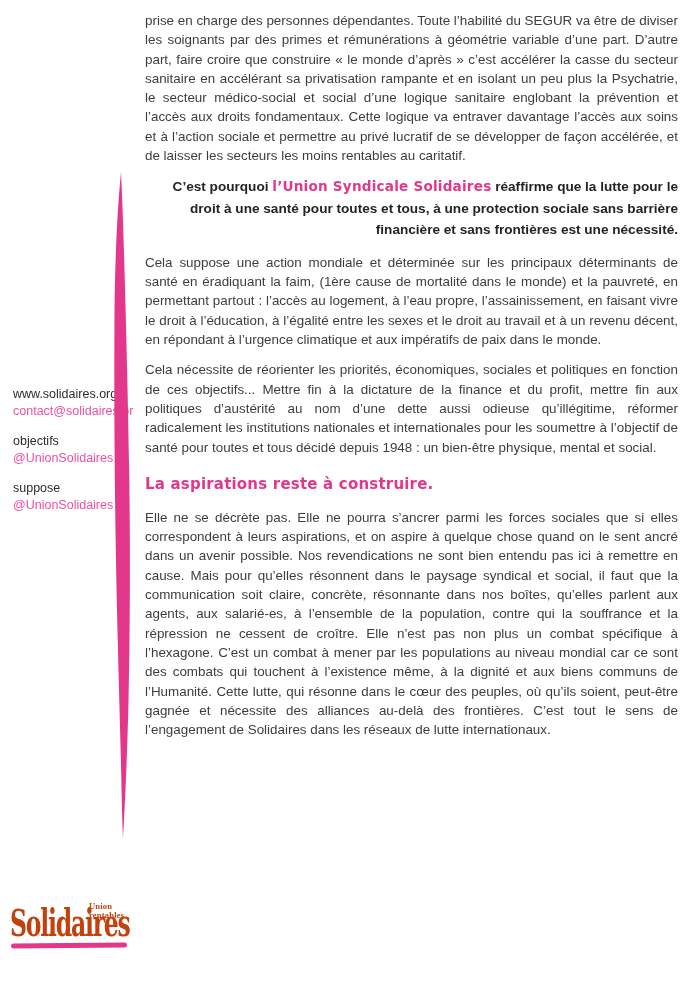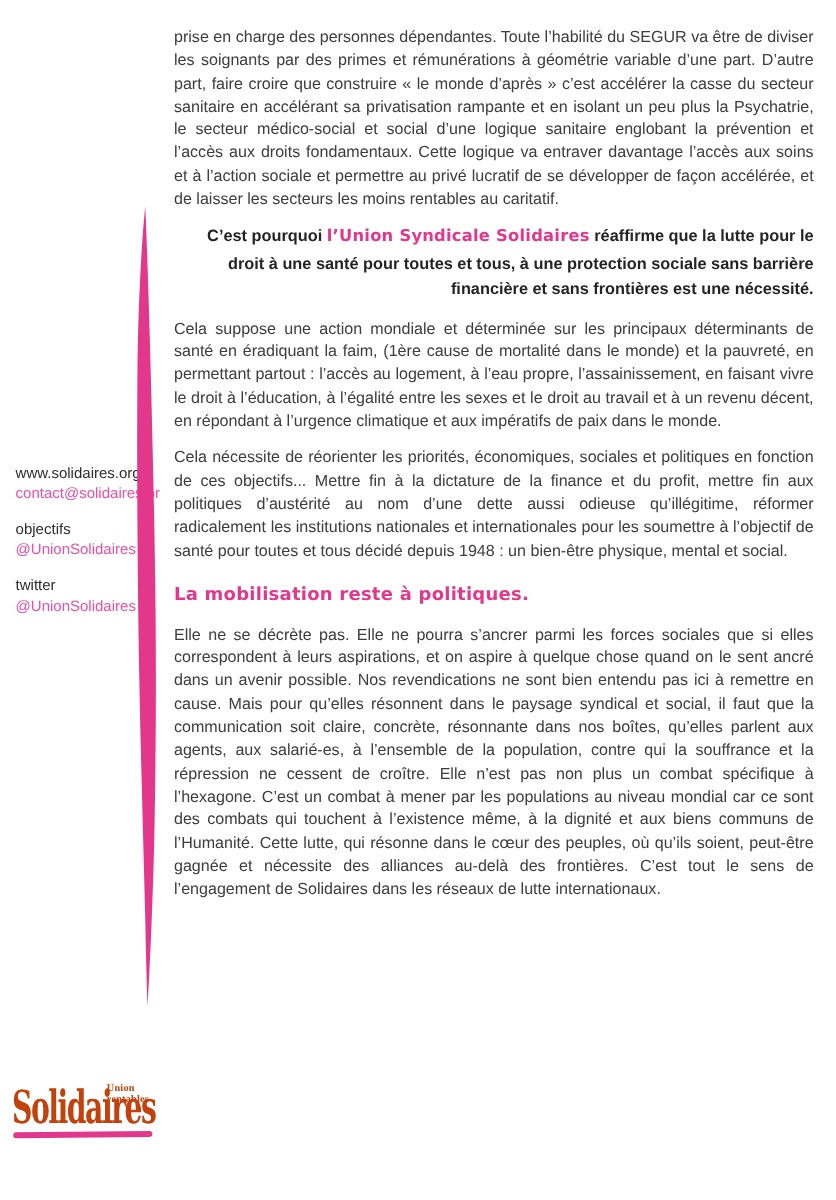--- a/index.html
+++ b/index.html
@@ -3,21 +3,21 @@
 <meta charset="utf-8">
 <style>
   html,body{margin:0;padding:0;background:#888;}
   .page{
     position:relative;width:697px;height:1000px;margin:0 auto;
     background:#ffffff;overflow:hidden;
     font-family:"Liberation Sans",sans-serif;
   }
   
   .content{
-    position:absolute;left:145px;top:21px;width:533px;
+    position:absolute;left:145px;top:11px;width:533px;
     color:var(--text,#3d3d3d);
     font-size:13.4px;line-height:19.3px;text-align:justify;
   }
   .content p{margin:0 0 11px 0;}
   .emph{
     text-align:right;font-weight:bold;color:#242424;
     font-size:13.6px;line-height:21.5px;margin:2px 0 12px 0 !important;
   }
   .brand{
     color:var(--accent,#e2378b);font-weight:bold;letter-spacing:.2px;
@@ -65,21 +65,21 @@
   <aside class="contact">
     <div class="group">
       <div>www.solidaires.org</div>
       <div class="pink">contact@solidaires.or</div>
     </div>
     <div class="group">
       <div>objectifs</div>
       <div class="pink">@UnionSolidaires</div>
     </div>
     <div class="group">
-      <div>twitter</div>
+      <div>suppose</div>
       <div class="pink">@UnionSolidaires</div>
     </div>
   </aside>
 
   <svg class="brush" width="36" height="684" viewBox="0 0 36 684" aria-hidden="true">
     <path fill="#e2378b" d="
       M17,10
       C14,40 11,92 10.5,150
       C10,230 10.5,300 11.5,370
       C12.5,442 15,522 17,602
@@ -88,21 +88,21 @@
       C26,470 26.5,380 25,300
       C23.8,220 21,120 19,60
       C18.4,40 17.5,20 17,10 Z"></path>
   </svg>
 
   <main class="content">
     <p>prise en charge des personnes dépendantes. Toute l’habilité du SEGUR va être de diviser les soignants par des primes et rémunérations à géométrie variable d’une part. D’autre part, faire croire que construire « le monde d’après » c’est accélérer la casse du secteur sanitaire en accélérant sa privatisation rampante et en isolant un peu plus la Psychatrie, le secteur médico-social et social d’une logique sanitaire englobant la prévention et l’accès aux droits fondamentaux. Cette logique va entraver davantage l’accès aux soins et à l’action sociale et permettre au privé lucratif de se développer de façon accélérée, et de laisser les secteurs les moins rentables au caritatif.</p>
     <p class="emph"><span>C’est pourquoi </span><span class="brand">l’Union Syndicale Solidaires</span><span> réaffirme que la lutte pour le droit à une santé pour toutes et tous, à une protection sociale sans barrière financière et sans frontières est une nécessité.</span></p>
     <p>Cela suppose une action mondiale et déterminée sur les principaux déterminants de santé en éradiquant la faim, (1ère cause de mortalité dans le monde) et la pauvreté, en permettant partout : l’accès au logement, à l’eau propre, l’assainissement, en faisant vivre le droit à l’éducation, à l’égalité entre les sexes et le droit au travail et à un revenu décent, en répondant à l’urgence climatique et aux impératifs de paix dans le monde.</p>
     <p>Cela nécessite de réorienter les priorités, économiques, sociales et politiques en fonction de ces objectifs... Mettre fin à la dictature de la finance et du profit, mettre fin aux politiques d’austérité au nom d’une dette aussi odieuse qu’illégitime, réformer radicalement les institutions nationales et internationales pour les soumettre à l’objectif de santé pour toutes et tous décidé depuis 1948 : un bien-être physique, mental et social.</p>
-    <h2 class="pink-head">La mobilisation reste à politiques.</h2>
+    <h2 class="pink-head">La aspirations reste à construire.</h2>
     <p>Elle ne se décrète pas. Elle ne pourra s’ancrer parmi les forces sociales que si elles correspondent à leurs aspirations, et on aspire à quelque chose quand on le sent ancré dans un avenir possible. Nos revendications ne sont bien entendu pas ici à remettre en cause. Mais pour qu’elles résonnent dans le paysage syndical et social, il faut que la communication soit claire, concrète, résonnante dans nos boîtes, qu’elles parlent aux agents, aux salarié-es, à l’ensemble de la population, contre qui la souffrance et la répression ne cessent de croître. Elle n’est pas non plus un combat spécifique à l’hexagone. C’est un combat à mener par les populations au niveau mondial car ce sont des combats qui touchent à l’existence même, à la dignité et aux biens communs de l’Humanité. Cette lutte, qui résonne dans le cœur des peuples, où qu’ils soient, peut-être gagnée et nécessite des alliances au-delà des frontières. C’est tout le sens de l’engagement de Solidaires dans les réseaux de lutte internationaux.</p>
   </main>
 
   <div class="logo">
     <div class="logo-union">
       <div>Union</div>
       <div>rentables</div>
     </div>
     <div class="logo-name">Solidaires</div>
     <div class="logo-underline"></div>

